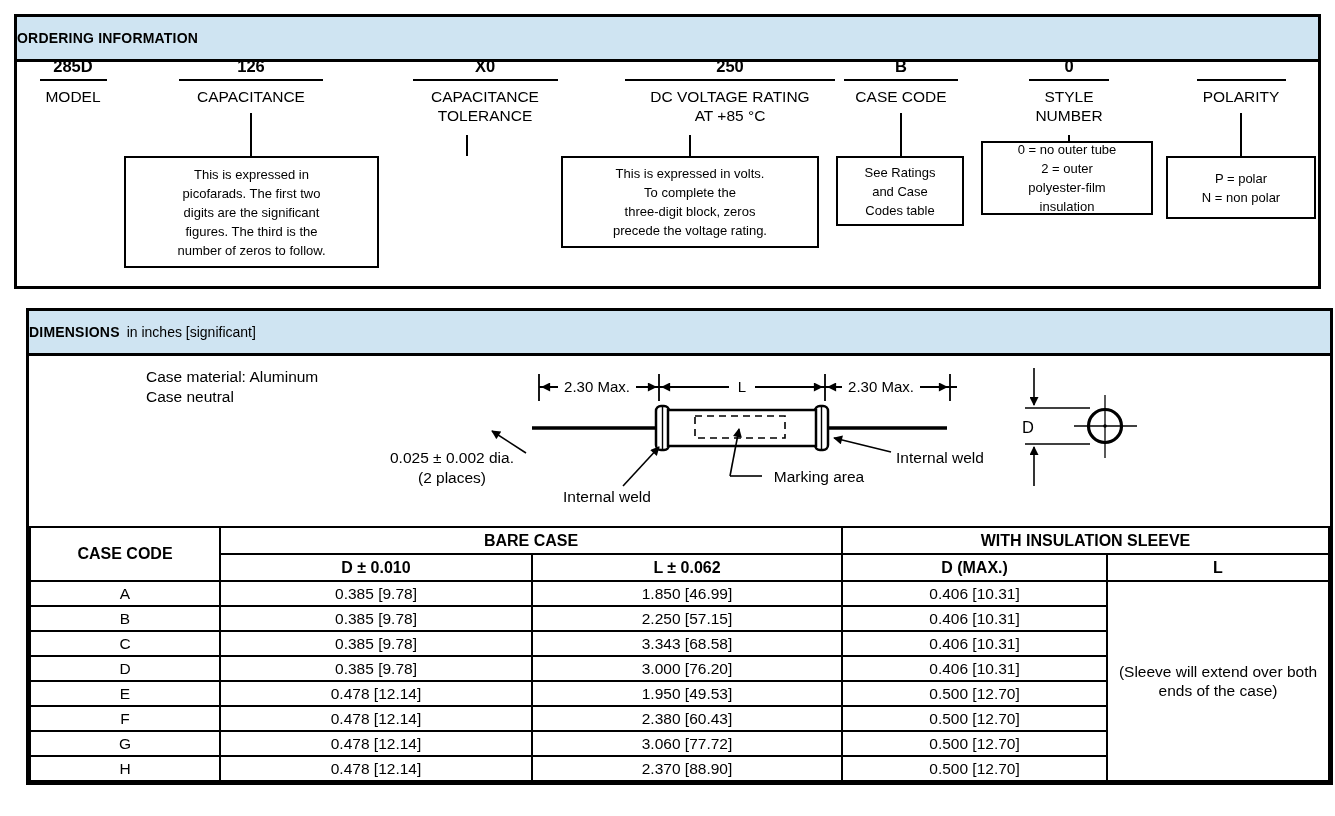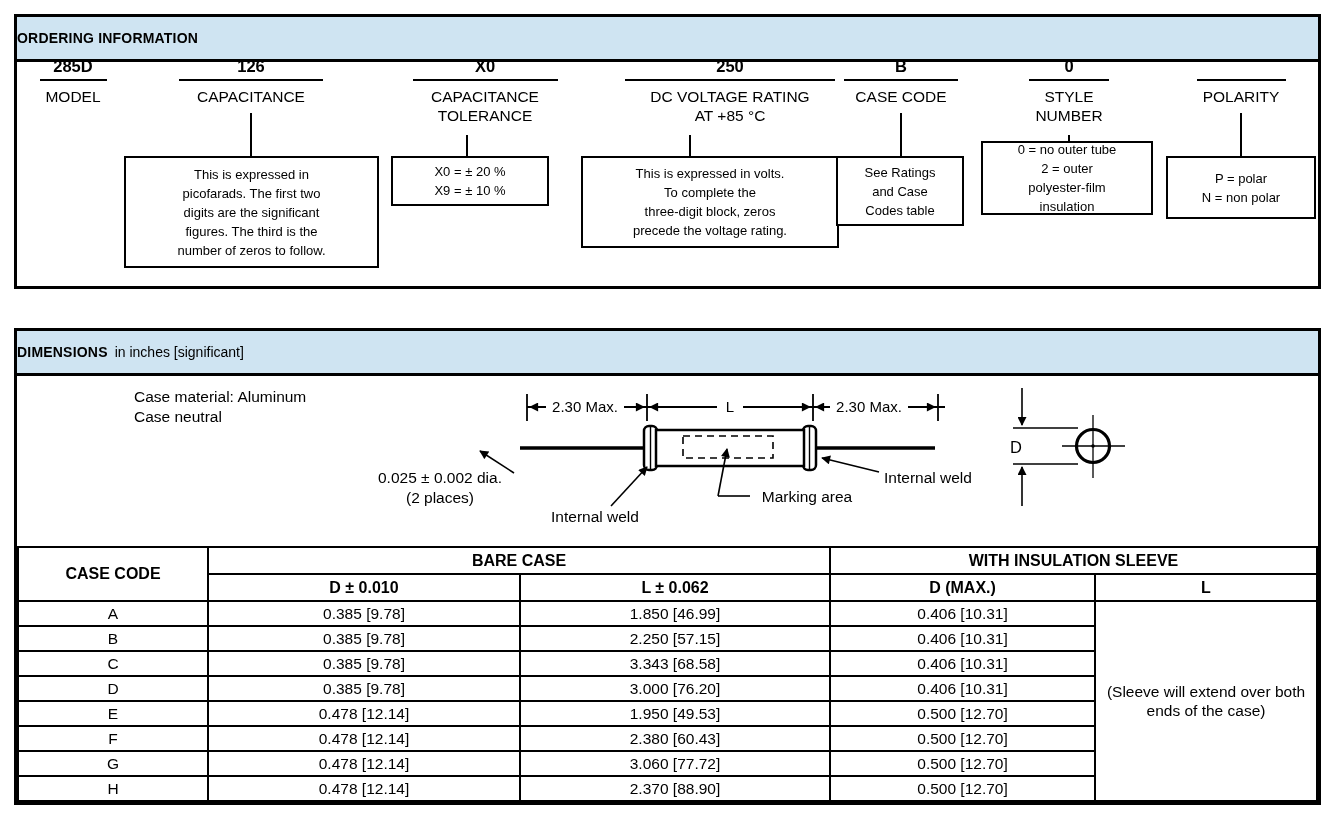--- a/index.html
+++ b/index.html
@@ -9,21 +9,21 @@
     font-family:"Liberation Sans", sans-serif;
     color:#000;
     position:relative;
     overflow:hidden;
   }
   .section {
     position:absolute; left:14px; width:1307px;
     border:3px solid #000; background:#fff; overflow:hidden;
   }
   #ordering-section { top:14px; height:275px; }
-  #dimensions-section { top:328px; height:477px; }
+  #dimensions-section { top:308px; height:477px;margin-left:12px; }
   .title-bar {
     height:45px; background:var(--header-bg,#cfe4f2);
     border-bottom:3px solid #000;
     display:flex; align-items:center; 
     font-size:14px; line-height:21px;
   }
   .title-bar b { font-weight:bold; letter-spacing:0.2px; }
   .title-suffix { font-weight:normal; margin-left:7px; }
 
   
@@ -116,25 +116,21 @@
   <div class="vline" style="left:1051px;top:118px;height:21px"></div>
   <div class="vline" style="left:1223px;top:96px;height:43px"></div>
 
   <div class="note-box" style="left:107px;top:139px;width:255px;height:112px">
     <div class="note">This is expressed in
 picofarads. The first two
 digits are the significant
 figures. The third is the
 number of zeros to follow.</div>
   </div>
-  <div class="note-box" style="left:374px;top:139px;width:158px;height:50px">
-    <div class="note">X0 = ± 20 %
-X9 = ± 10 %</div>
-  </div>
-  <div class="note-box" style="left:564px;top:139px;width:258px;height:92px">
+  <div class="note-box" style="left:544px;top:139px;width:258px;height:92px">
     <div class="note">This is expressed in volts.
 To complete the
 three-digit block, zeros
 precede the voltage rating.</div>
   </div>
   <div class="note-box" style="left:819px;top:139px;width:128px;height:70px">
     <div class="note">See Ratings
 and Case
 Codes table</div>
   </div>

